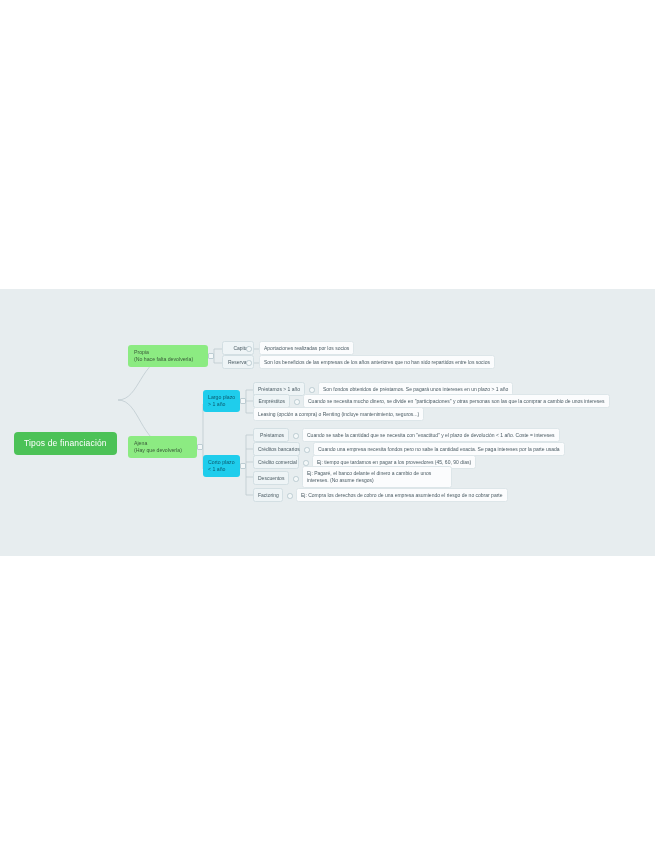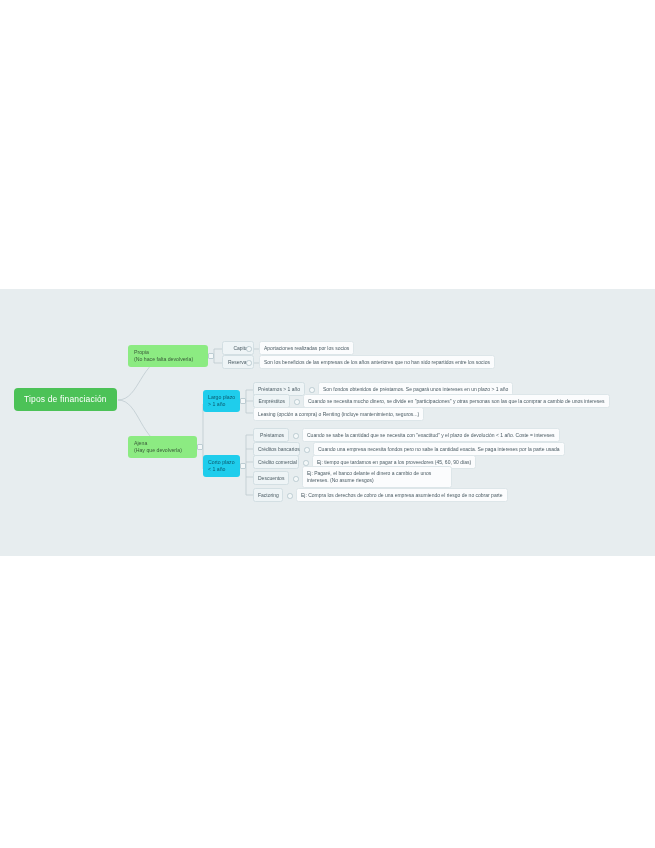--- a/index.html
+++ b/index.html
@@ -49,20 +49,21 @@
   }
 
   .root-node {
     background: #4cc257;
     color: #ffffff;
     border-radius: 4px;
     font-size: 8.5px;
     letter-spacing: .15px;
     padding: 6px 10px;
     line-height: 11px;
+    margin-top: 44px;
   }
 
   .branch-node {
     background: #8ceb82;
     color: #3a5a3a;
     border-radius: 3px;
     font-size: 5.2px;
     line-height: 7px;
     padding: 4px 6px;
   }

